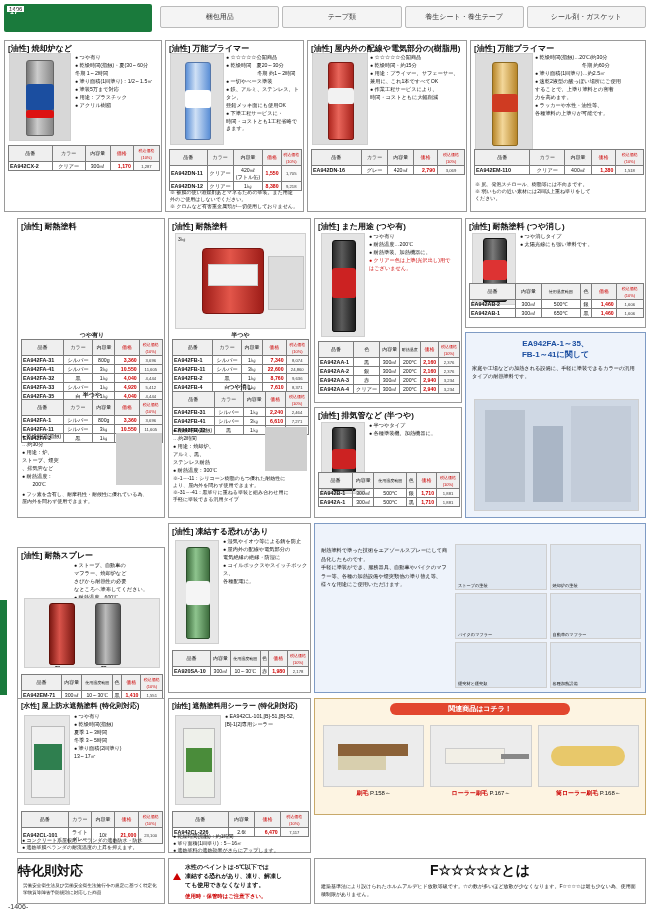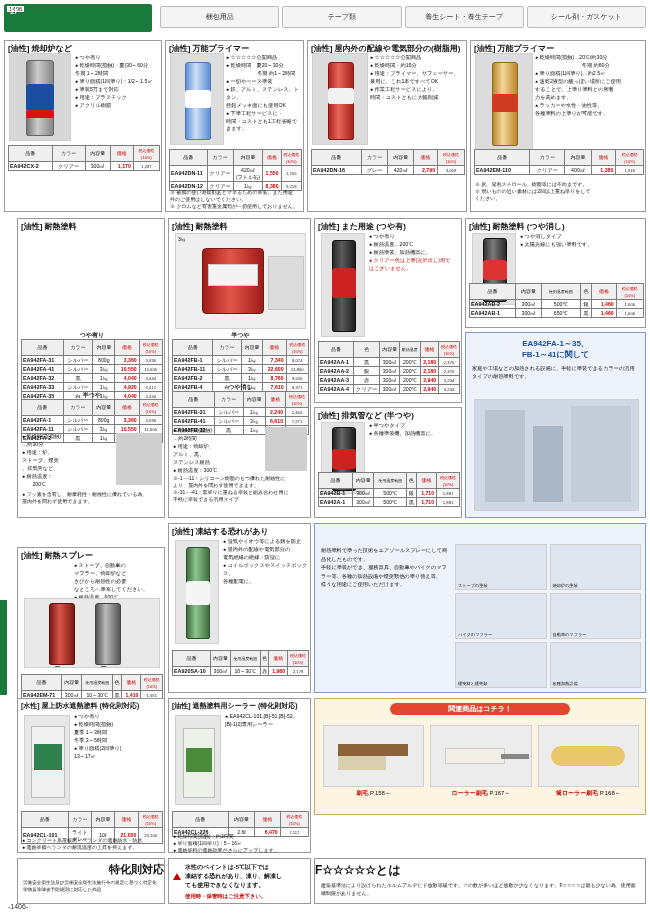--- a/index.html
+++ b/index.html
@@ -838,31 +838,31 @@
         </div>
         <div style="text-align:center;font-size:6px;margin-top:2px;">
           <span class="warn">筒ローラー刷毛</span>
           <span>P.168～</span>
         </div>
       </div>
     </div>
   </div>
 
   <div class="box" style="left:17px;top:858px;width:148px;height:46px;">
-    <div style="text-align:right;font-size:11px;font-weight:bold;padding-top:3px;">特化則対応</div>
+    <div style="text-align:left;font-size:13px;font-weight:bold;padding-top:3px;">特化則対応</div>
     <div style="font-size:4.6px;line-height:6.6px;padding:3px 5px;">労働安全衛生法及び労働安全衛生法施行令の規定に基づく特定化学物質等障害予防規則に対応した商品</div>
   </div>
 
   <div class="box" style="left:168px;top:858px;width:143px;height:46px;background:#fff;">
     <div style="position:absolute;left:4px;top:14px;"><span class="tri"></span></div>
     <div style="position:absolute;left:16px;top:4px;width:124px;font-size:6px;font-weight:bold;line-height:9px;color:#111;white-space:pre-line">水性のペイントは-5℃以下では
 凍結する恐れがあり、凍り、解凍し
 ても使用できなくなります。</div>
     <div style="position:absolute;left:16px;top:34px;width:124px;font-size:5.4px;color:#c00;font-weight:bold;">使用時・保管時はご注意下さい。</div>
   </div>
 
   <div class="box" style="left:314px;top:858px;width:332px;height:46px;">
-    <div style="font-size:12px;font-weight:bold;padding-top:3px;">F☆☆☆☆☆とは</div>
+    <div style="text-align:center;font-size:14px;font-weight:bold;padding-top:3px;">F☆☆☆☆☆とは</div>
     <div style="font-size:5px;line-height:7.5px;padding:3px 6px;">建築基準法により設けられたホルムアルデヒド放散等級です。☆の数が多いほど放散が少なくなります。F☆☆☆☆は最も少ない為、使用面積制限がありません。</div>
   </div>
 
   <div class="footer-num">-1406-</div>
 </div>
 
 </body></html>

